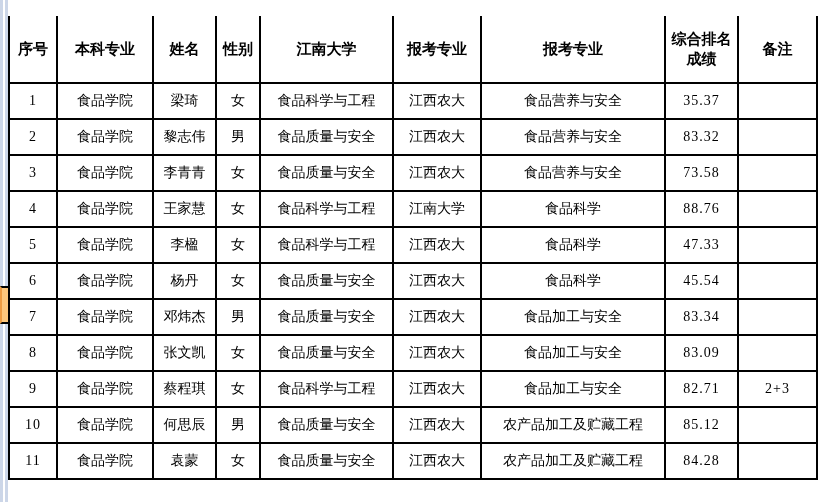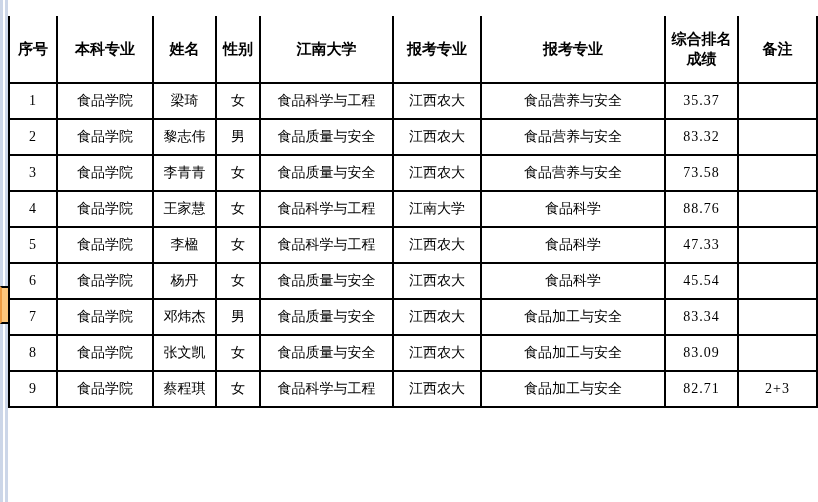--- a/index.html
+++ b/index.html
@@ -193,18 +193,40 @@
       <td>食品学院</td>
       <td>蔡程琪</td>
       <td>女</td>
       <td>食品科学与工程</td>
       <td>江西农大</td>
       <td>食品加工与安全</td>
       <td class="num">82.71</td>
       <td class="num">2+3</td>
     </tr>
 
-
+    <tr class="body-row">
+      <td class="num">10</td>
+      <td>食品学院</td>
+      <td>何思辰</td>
+      <td>男</td>
+      <td>食品质量与安全</td>
+      <td>江西农大</td>
+      <td>农产品加工及贮藏工程</td>
+      <td class="num">85.12</td>
+      <td class="num"></td>
+    </tr>
+
+    <tr class="body-row">
+      <td class="num">11</td>
+      <td>食品学院</td>
+      <td>袁蒙</td>
+      <td>女</td>
+      <td>食品质量与安全</td>
+      <td>江西农大</td>
+      <td>农产品加工及贮藏工程</td>
+      <td class="num">84.28</td>
+      <td class="num"></td>
+    </tr>
 
 
   </tbody>
     </table>
 </div>
 
 </body></html>

